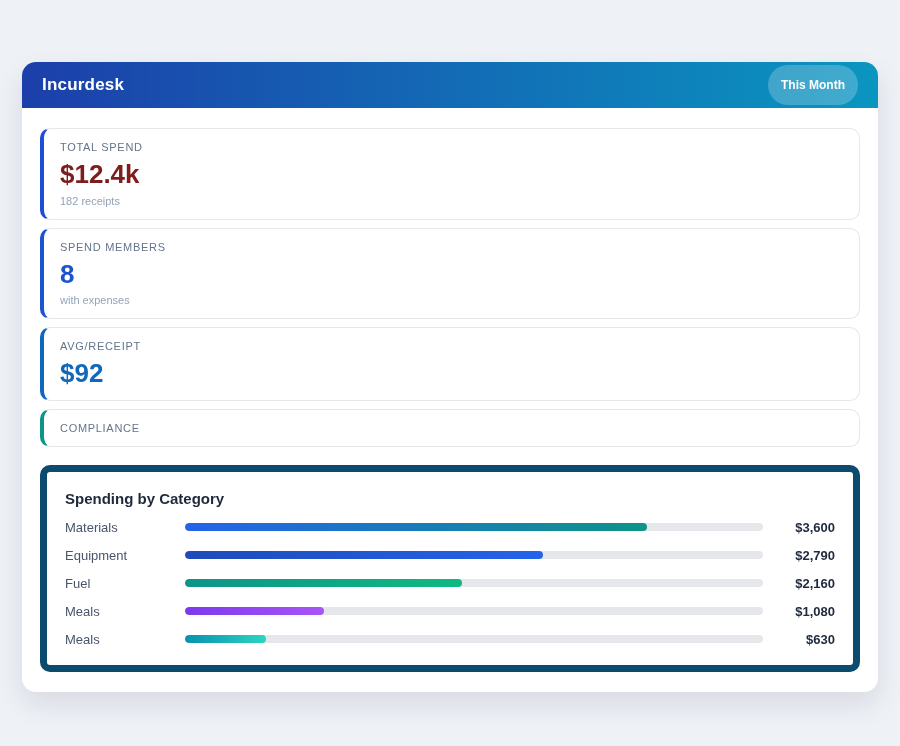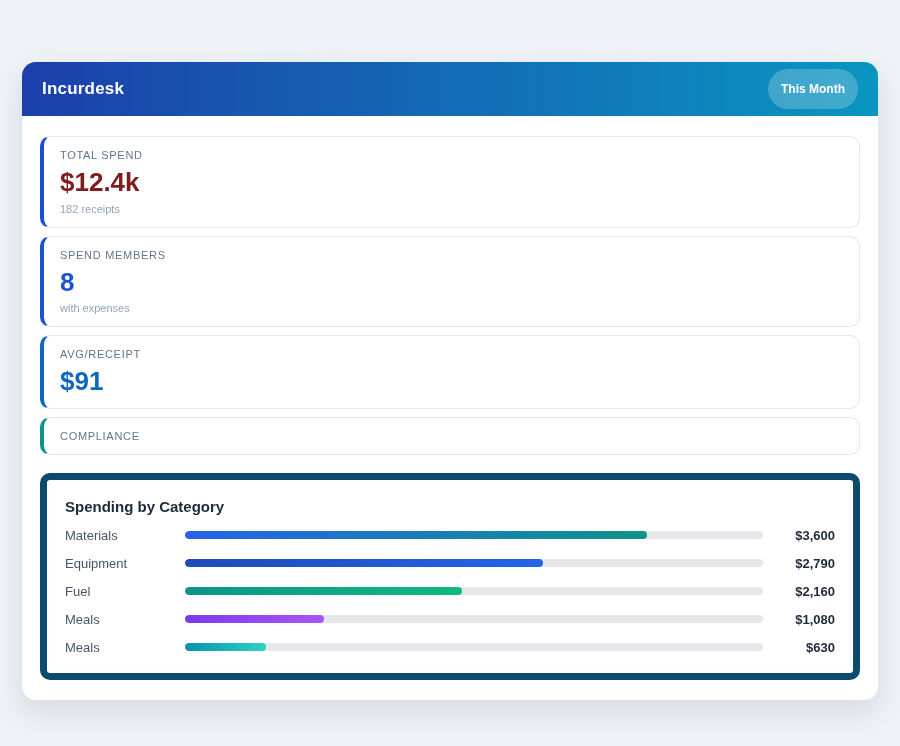--- a/index.html
+++ b/index.html
@@ -12,21 +12,21 @@
   }
   .app-card {
     position: absolute;
     left: 22px; top: 62px; width: 856px;
     background: #ffffff;
     border-radius: 14px;
     box-shadow: 0 12px 28px rgba(15,23,42,0.10);
     overflow: hidden;
   }
   .app-header {
-    height: 54px;
+    height: 46px;
     display: flex; align-items: center; justify-content: space-between;
     padding: 0 20px;
   }
   .app-title { color: #ffffff; font-weight: bold; font-size: 17px; letter-spacing: 0.2px; }
   .badge {
     background: rgba(255,255,255,0.22);
     color: #ffffff; font-weight: bold; font-size: 12px;
     padding: 13px 13px; border-radius: 999px;
     border: none; cursor: pointer;
     font-family: "Liberation Sans", sans-serif;
@@ -81,21 +81,21 @@
     </div>
 
     <div class="stat-card" style="border-left-color: rgb(26, 85, 205);">
       <div class="stat-label">SPEND MEMBERS</div>
       <div class="stat-value" style="color: rgb(26, 85, 205);">8</div>
       <div class="stat-sub">with expenses</div>
     </div>
 
     <div class="stat-card" style="border-left-color: rgb(16, 104, 189);">
       <div class="stat-label">AVG/RECEIPT</div>
-      <div class="stat-value" style="color: rgb(16, 104, 189);">$91</div>
+      <div class="stat-value" style="color: rgb(16, 104, 189);">$92</div>
     </div>
 
     <div class="stat-card" style="border-left-color: rgb(13, 148, 136);">
       <div class="stat-label">COMPLIANCE</div>
     </div>
 
     <div class="spend-card">
       <div class="spend-title">Spending by Category</div>
 
       <div class="cat-row">

